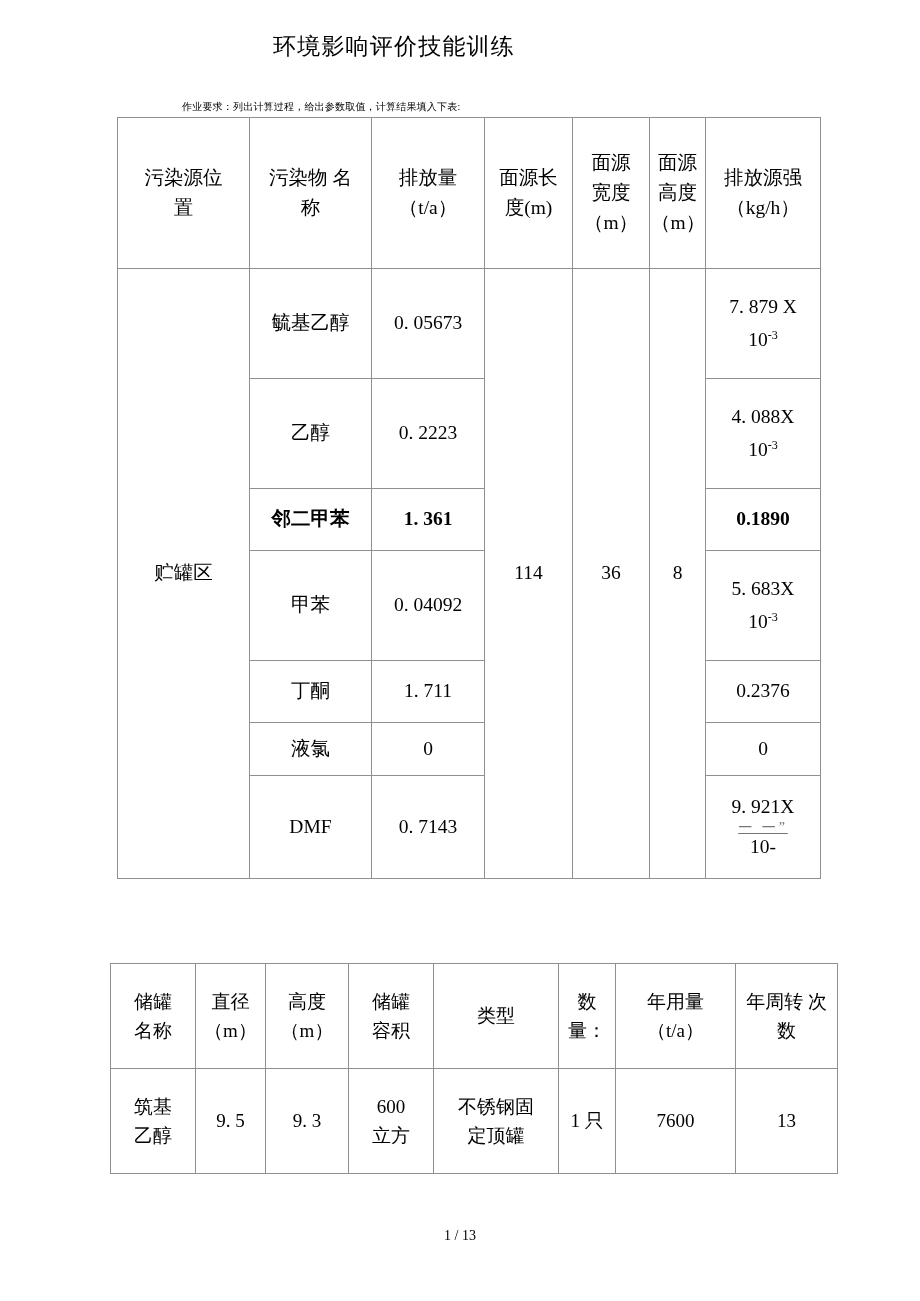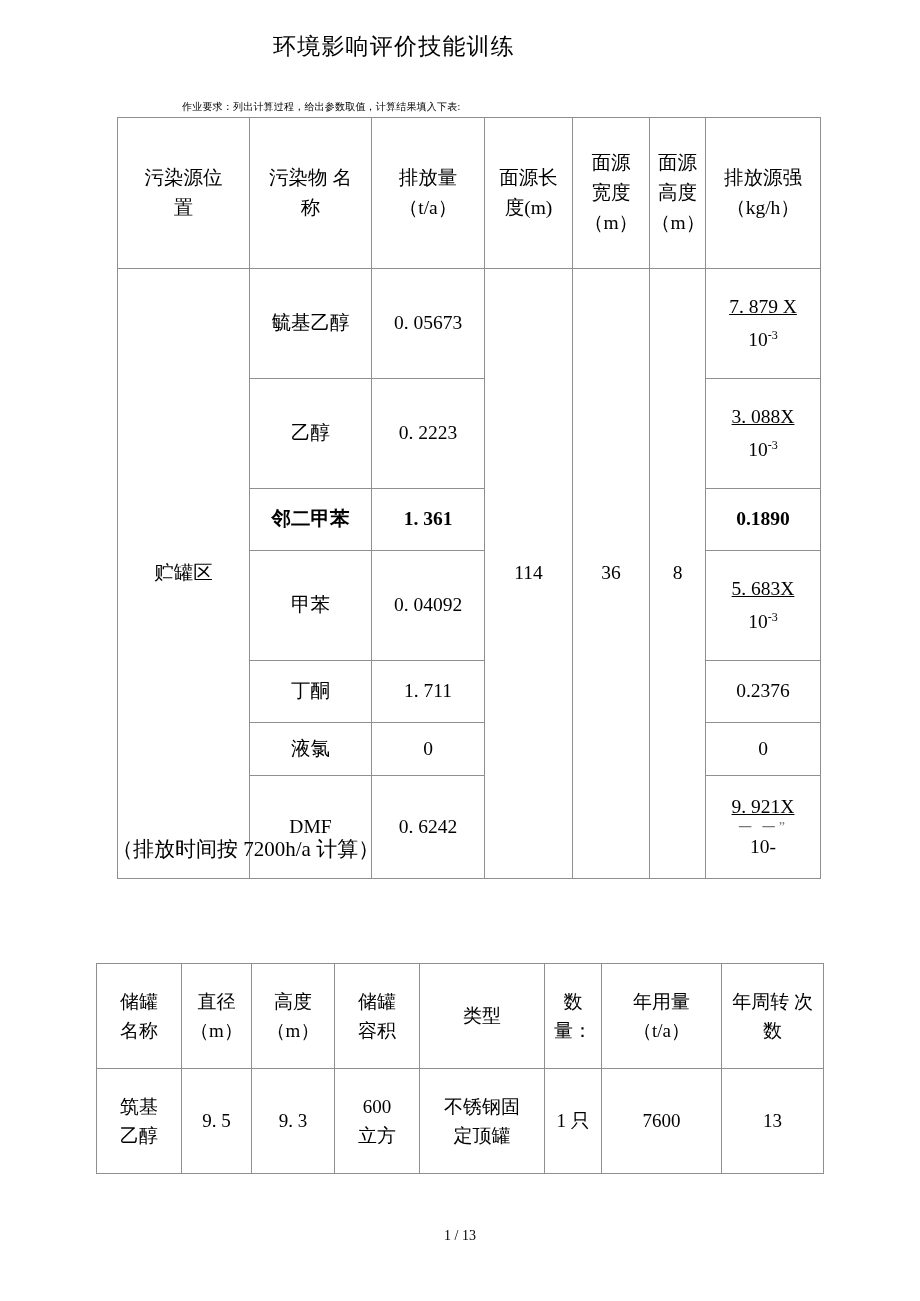--- a/index.html
+++ b/index.html
@@ -64,21 +64,21 @@
     display: block;
   }
   .stack .ln {
     display: block;
   }
   .sup {
     font-size: 0.62em;
     vertical-align: super;
     line-height: 0;
   }
-  .cell-sci .ln:first-child { margin-bottom: 2px; text-decoration: underline; }
+  .cell-sci .ln:first-child { margin-bottom: 2px; }
 
   
   #table-emission {
     left: 117px;
     top: 117px;
     width: 703px;
   }
   #table-emission td { font-size: 19.5px; }
   .t1-c1 { width: 132px; }
   .t1-c2 { width: 122px; }
@@ -97,20 +97,21 @@
   #table-emission tr.r6 td { height: 48px; }
   #table-emission tr.r7 td { height: 98px; }
 
   .tiny-garble {
     display: block;
     font-size: 14px;
     letter-spacing: 3px;
     color: #777;
     line-height: 0.9;
     margin: -2px 0 -3px 0;
+    text-decoration: underline;
   }
 
   
   .emission-note {
     position: absolute;
     left: 112px;
     top: 835px;
     font-size: 21px;
     white-space: nowrap;
   }
@@ -119,21 +120,21 @@
   .section-heading {
     position: absolute;
     left: 112px;
     top: 918px;
     font-size: 21px;
     white-space: nowrap;
   }
 
   
   #table-tank {
-    left: 96px;
+    left: 110px;
     top: 963px;
     width: 727px;
   }
   #table-tank td { font-size: 19px; }
   .t2-c1 { width: 85px; }
   .t2-c2 { width: 70px; }
   .t2-c3 { width: 83px; }
   .t2-c4 { width: 85px; }
   .t2-c5 { width: 125px; }
   .t2-c6 { width: 57px; }
@@ -233,21 +234,21 @@
             <span class="ln"><span>10</span><span class="sup">-3</span></span>
           </span>
         </td>
       </tr>
 
       <tr class="r2">
         <td>乙醇</td>
         <td>0. 2223</td>
         <td class="cell-sci">
           <span class="stack">
-            <span class="ln">3. 088X</span>
+            <span class="ln">4. 088X</span>
             <span class="ln"><span>10</span><span class="sup">-3</span></span>
           </span>
         </td>
       </tr>
 
       <tr class="r3">
         <td>邻二甲苯</td>
         <td>1. 361</td>
         <td>0.1890</td>
       </tr>
@@ -270,33 +271,32 @@
       </tr>
 
       <tr class="r6">
         <td>液氯</td>
         <td>0</td>
         <td>0</td>
       </tr>
 
       <tr class="r7">
         <td>DMF</td>
-        <td>0. 6242</td>
+        <td>0. 7143</td>
         <td class="cell-sci">
           <span class="stack">
             <span class="ln">9. 921X</span>
             <span class="tiny-garble">一 一”</span>
             <span class="ln">10-</span>
           </span>
         </td>
       </tr>
     </tbody>
   </table>
 
-  <div class="emission-note">（排放时间按 7200h/a 计算）</div>
 
 
   <table id="table-tank" class="doc-table">
     <colgroup>
       <col class="t2-c1">
         <col class="t2-c2">
         <col class="t2-c3">
         <col class="t2-c4">
       <col class="t2-c5">
         <col class="t2-c6">

